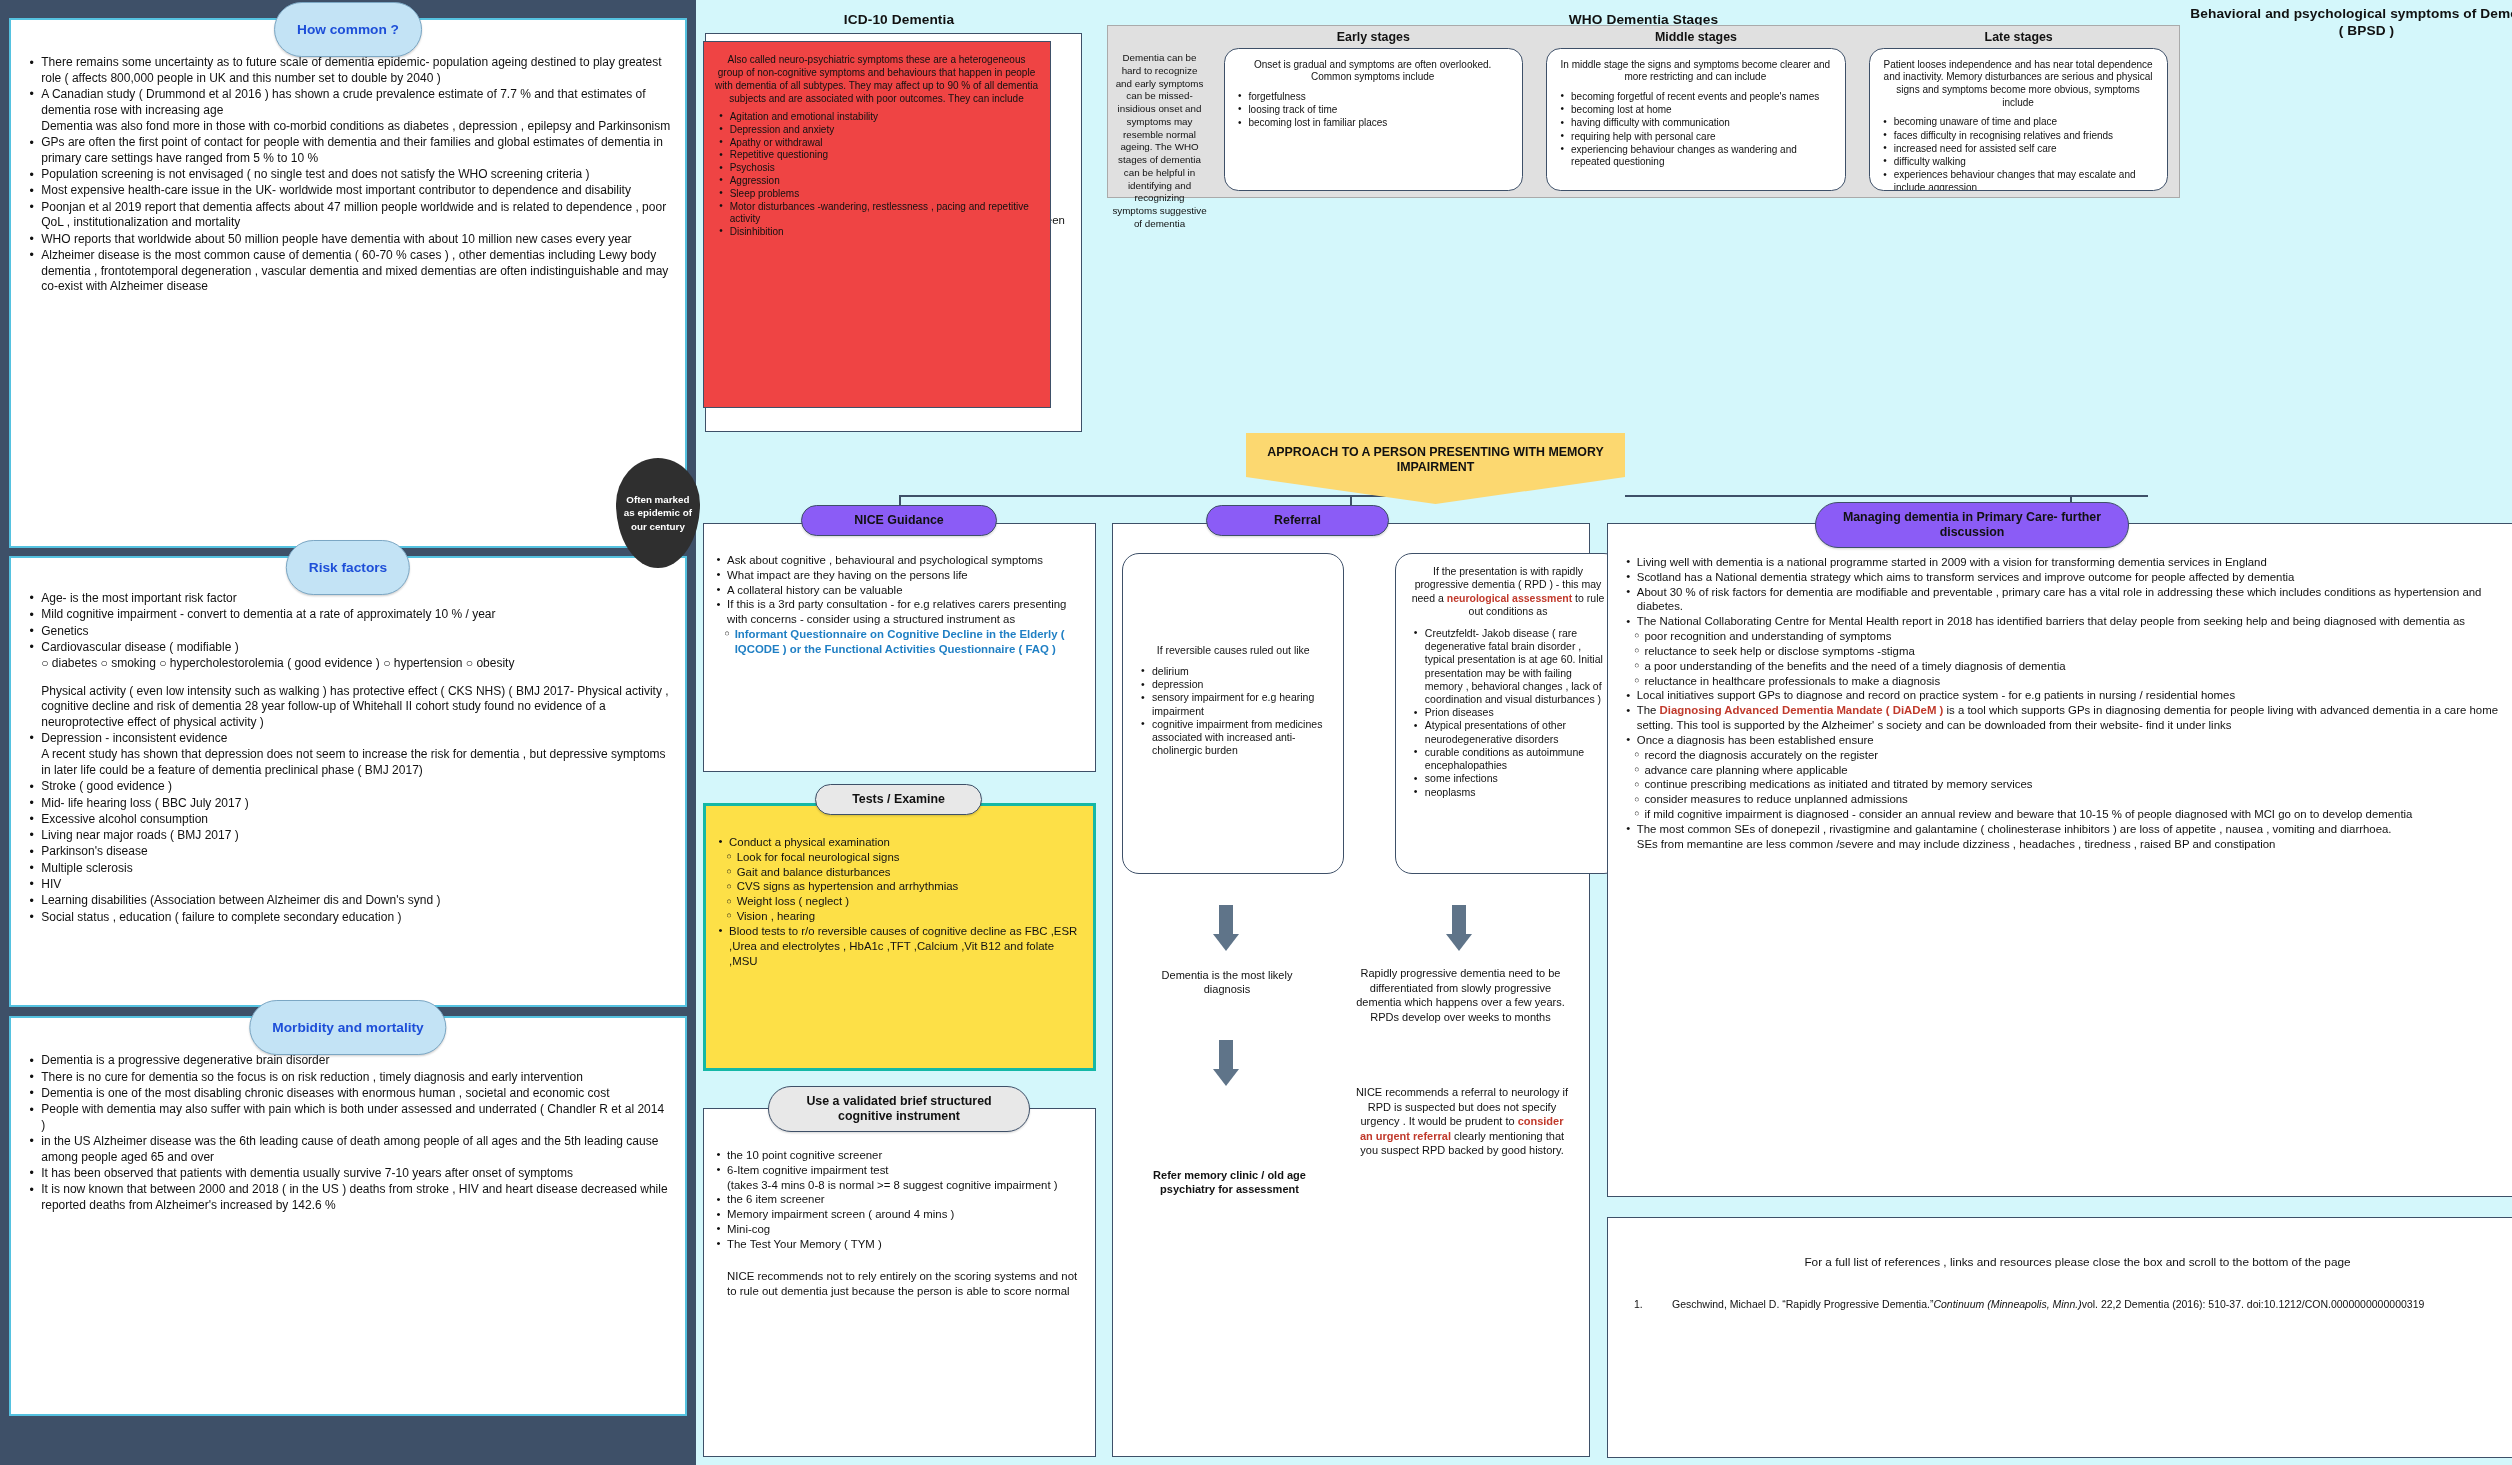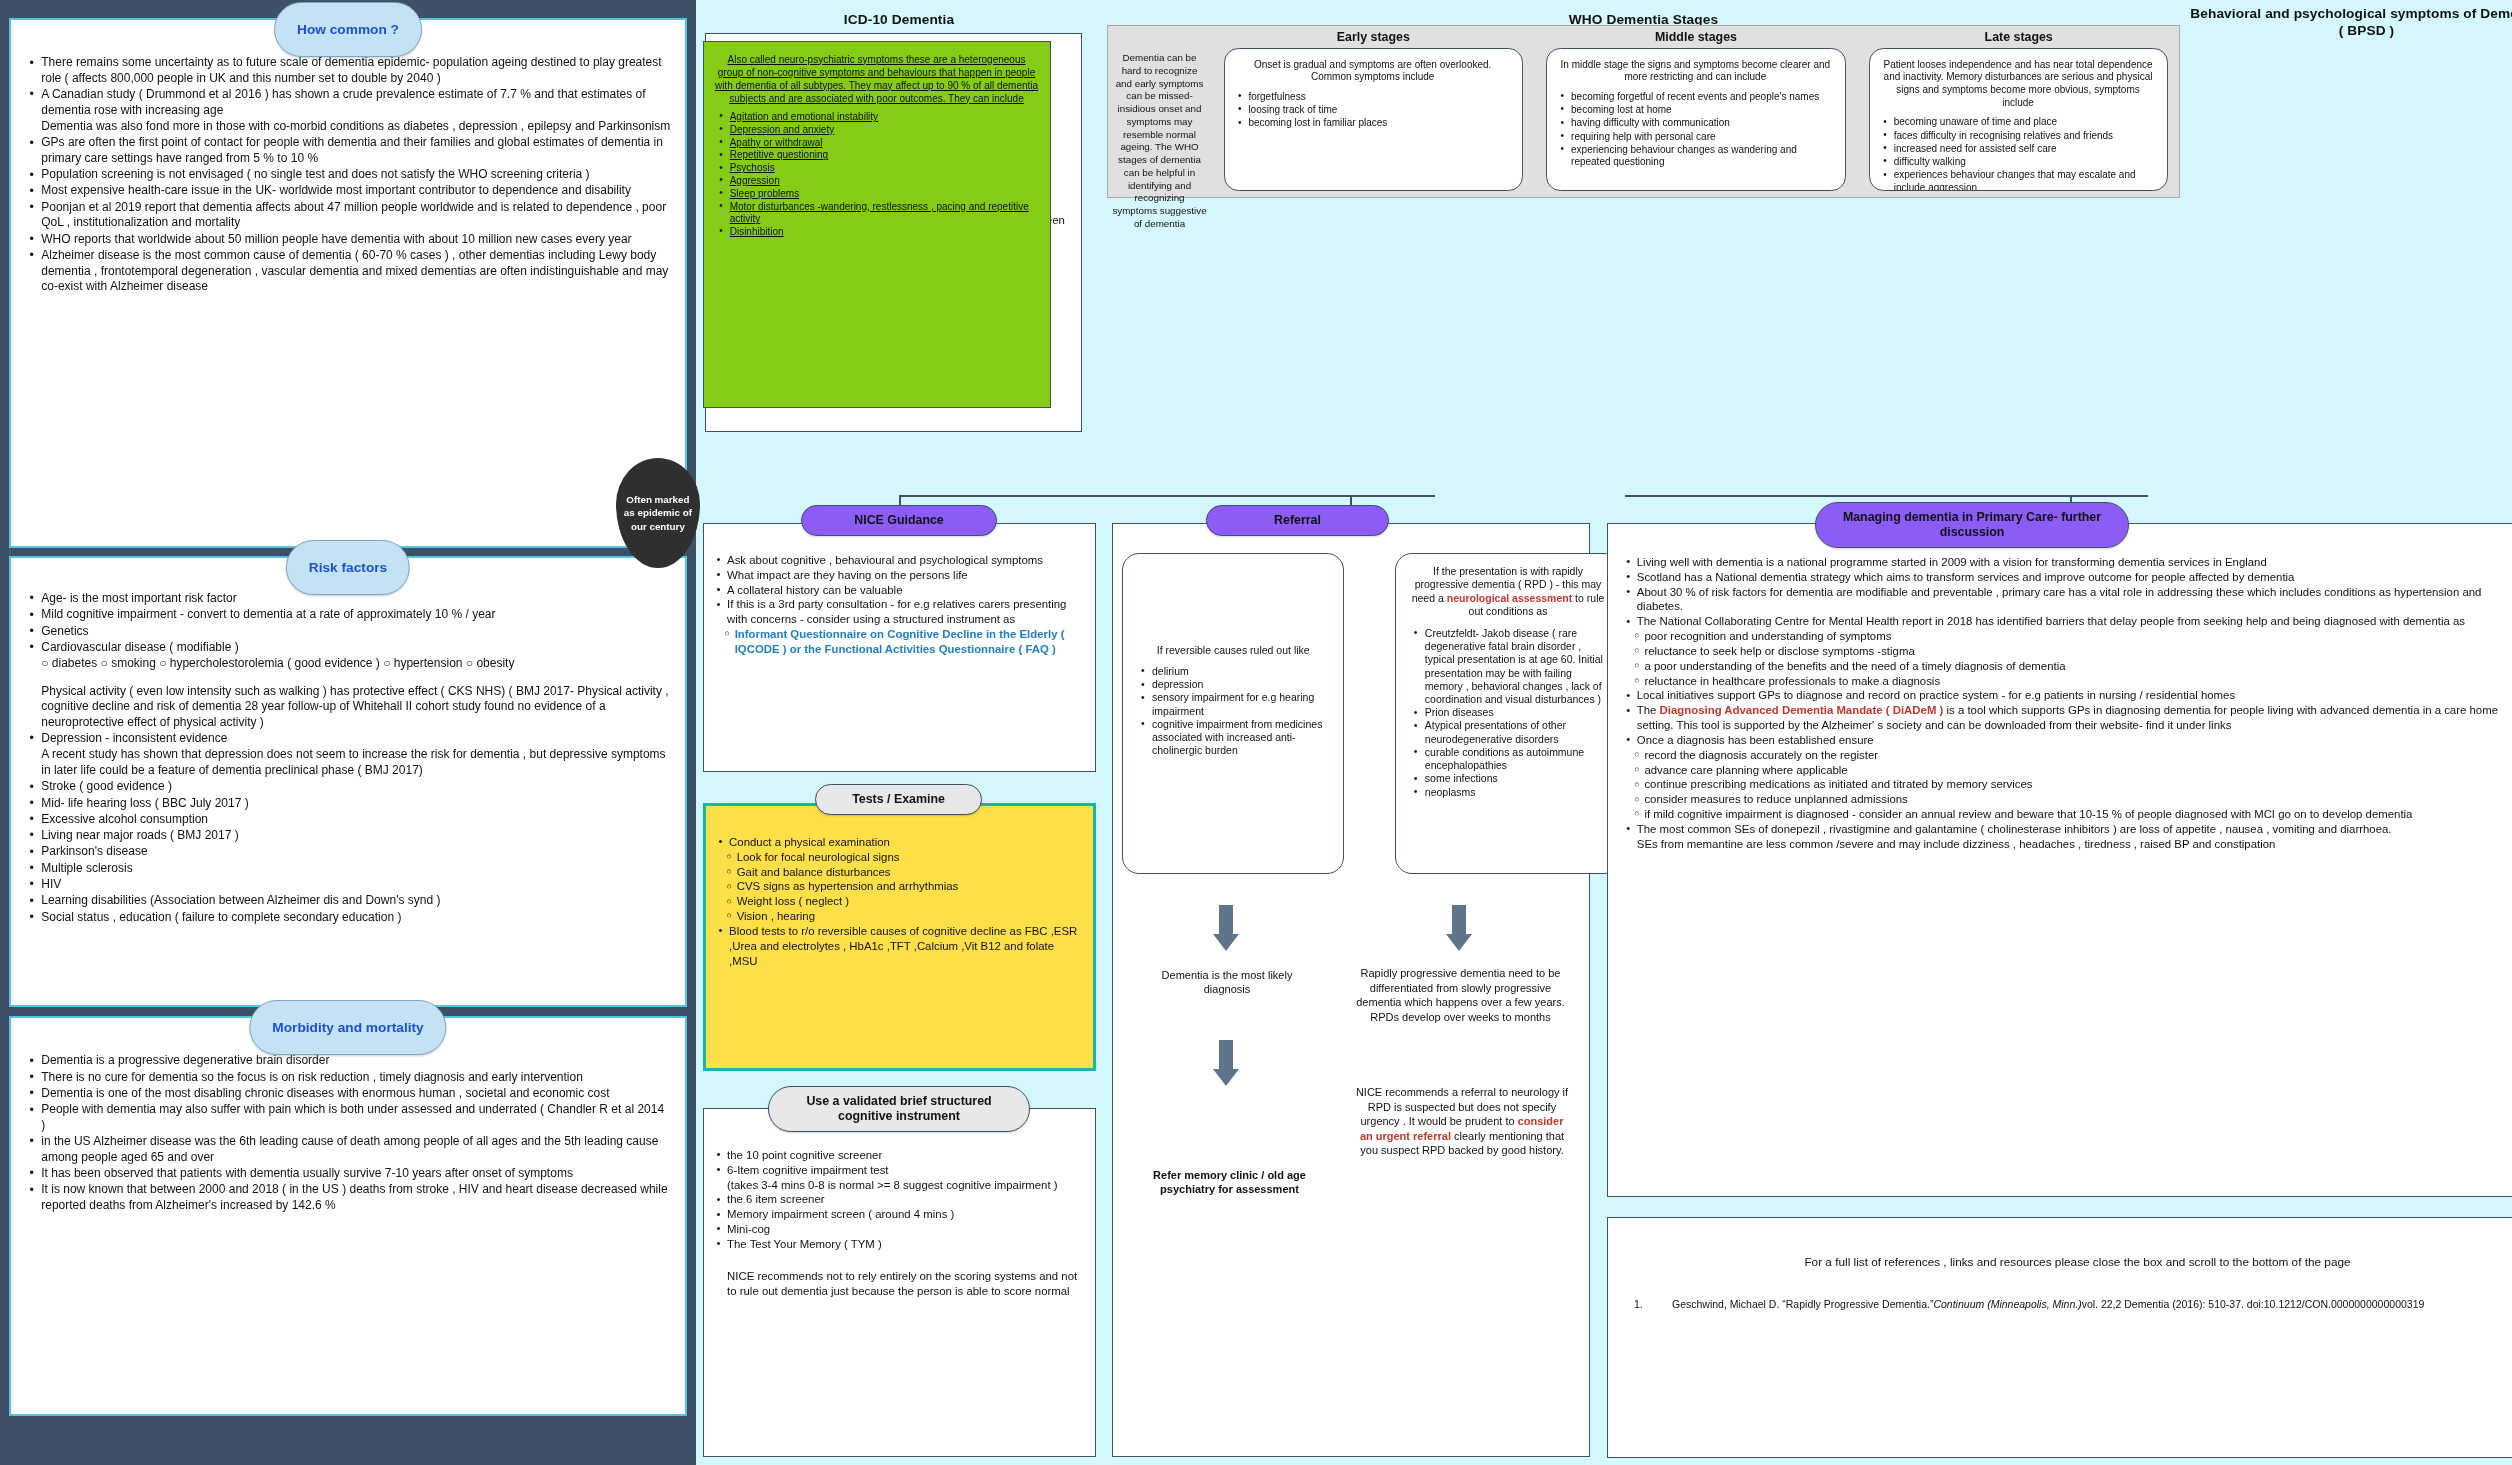--- a/index.html
+++ b/index.html
@@ -90,21 +90,21 @@
               background:#fff; border:0.7px solid #3e5068; border-radius: 14.4px;
               padding: 9.2px 10.5px 5.2px 9.2px; overflow: hidden; }
   .who-lead { text-align:center; font-size:10px; line-height:1.28; color:#111; margin-bottom: 6.5px; }
   ul.who-list { list-style:none; }
   ul.who-list > li { position:relative; padding-left: 14.4px; font-size:10px; line-height:1.26; color:#111; margin-bottom:0.7px;}
   ul.who-list > li::before { content:"•"; position:absolute; left:3.9px; top:-0.7px;}
 
   
   .bpsd-wrap { position:absolute; left: 1490px; top: 2.6px; width: 361px; }
   .bpsd-box { position:absolute; left: 6.5px; top: 41px; width: 348px; height: 367px;
-              background:#84cc16; border:1px solid #3e5068; padding: 10.5px 10.5px 6.5px 10.5px; text-decoration: underline; }
+              background:#ef4444; border:1px solid #3e5068; padding: 10.5px 10.5px 6.5px 10.5px; }
   .bpsd-lead { text-align:center; font-size: 10px; line-height:1.30; color:#111; margin-bottom: 6.5px;}
   ul.bpsd { list-style:none; }
   ul.bpsd > li { position:relative; padding-left: 15.7px; font-size:10px; line-height:1.28; color:#111;}
   ul.bpsd > li::before { content:"•"; position:absolute; left:5.2px; top:-0.7px;}
 
   
   .banner {
     position:absolute; left: 550px; top: 433px; width: 379px; height: 71px;
     background: #fcd870; color:#111; font-size: 12.4px; font-weight:700; text-align:center;
     display:flex; align-items:center; justify-content:center; padding: 0 17px 17px 17px;
@@ -342,20 +342,21 @@
 
     <div class="connector" style="left:203px; top:495px; width:536px; height:2px;"></div>
     <div class="connector" style="left:929px; top:495px; width:523px; height:2px;"></div>
     <div class="connector" style="left:203px; top:495px; width:2px; height:21px;"></div>
     <div class="arrow-down" style="left:195px; top:514px;"></div>
     <div class="connector" style="left:654px; top:495px; width:2px; height:21px;"></div>
     <div class="arrow-down" style="left:646px; top:514px;"></div>
     <div class="connector" style="left:1374px; top:495px; width:2px; height:21px;"></div>
     <div class="arrow-down" style="left:1366px; top:514px;"></div>
 
+    <div class="banner">APPROACH TO A PERSON PRESENTING WITH MEMORY IMPAIRMENT</div>
 
     <div class="nice-panel">
       <ul class="nb">
         <li>Ask about cognitive , behavioural and psychological symptoms</li>
         <li>What impact are they having on the persons life</li>
         <li>A collateral history can be valuable</li>
         <li>If this is a 3rd party consultation - for e.g relatives carers presenting with concerns - consider using a structured instrument as</li>
         <li class="sub2">
           <span class="link-blue">Informant Questionnaire on Cognitive Decline in the Elderly ( IQCODE ) or the Functional Activities Questionnaire ( FAQ )</span>
         </li>

